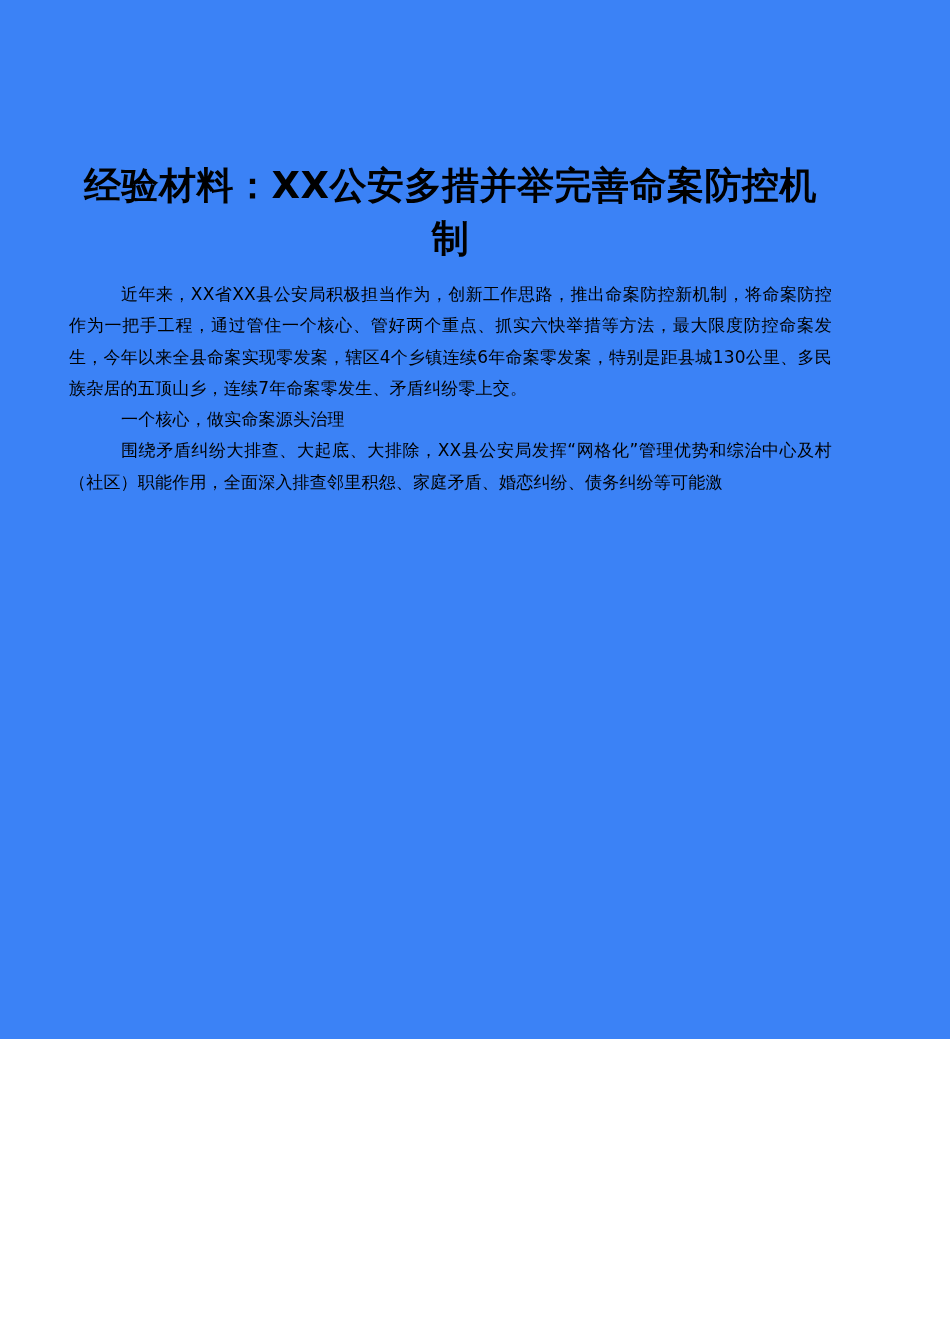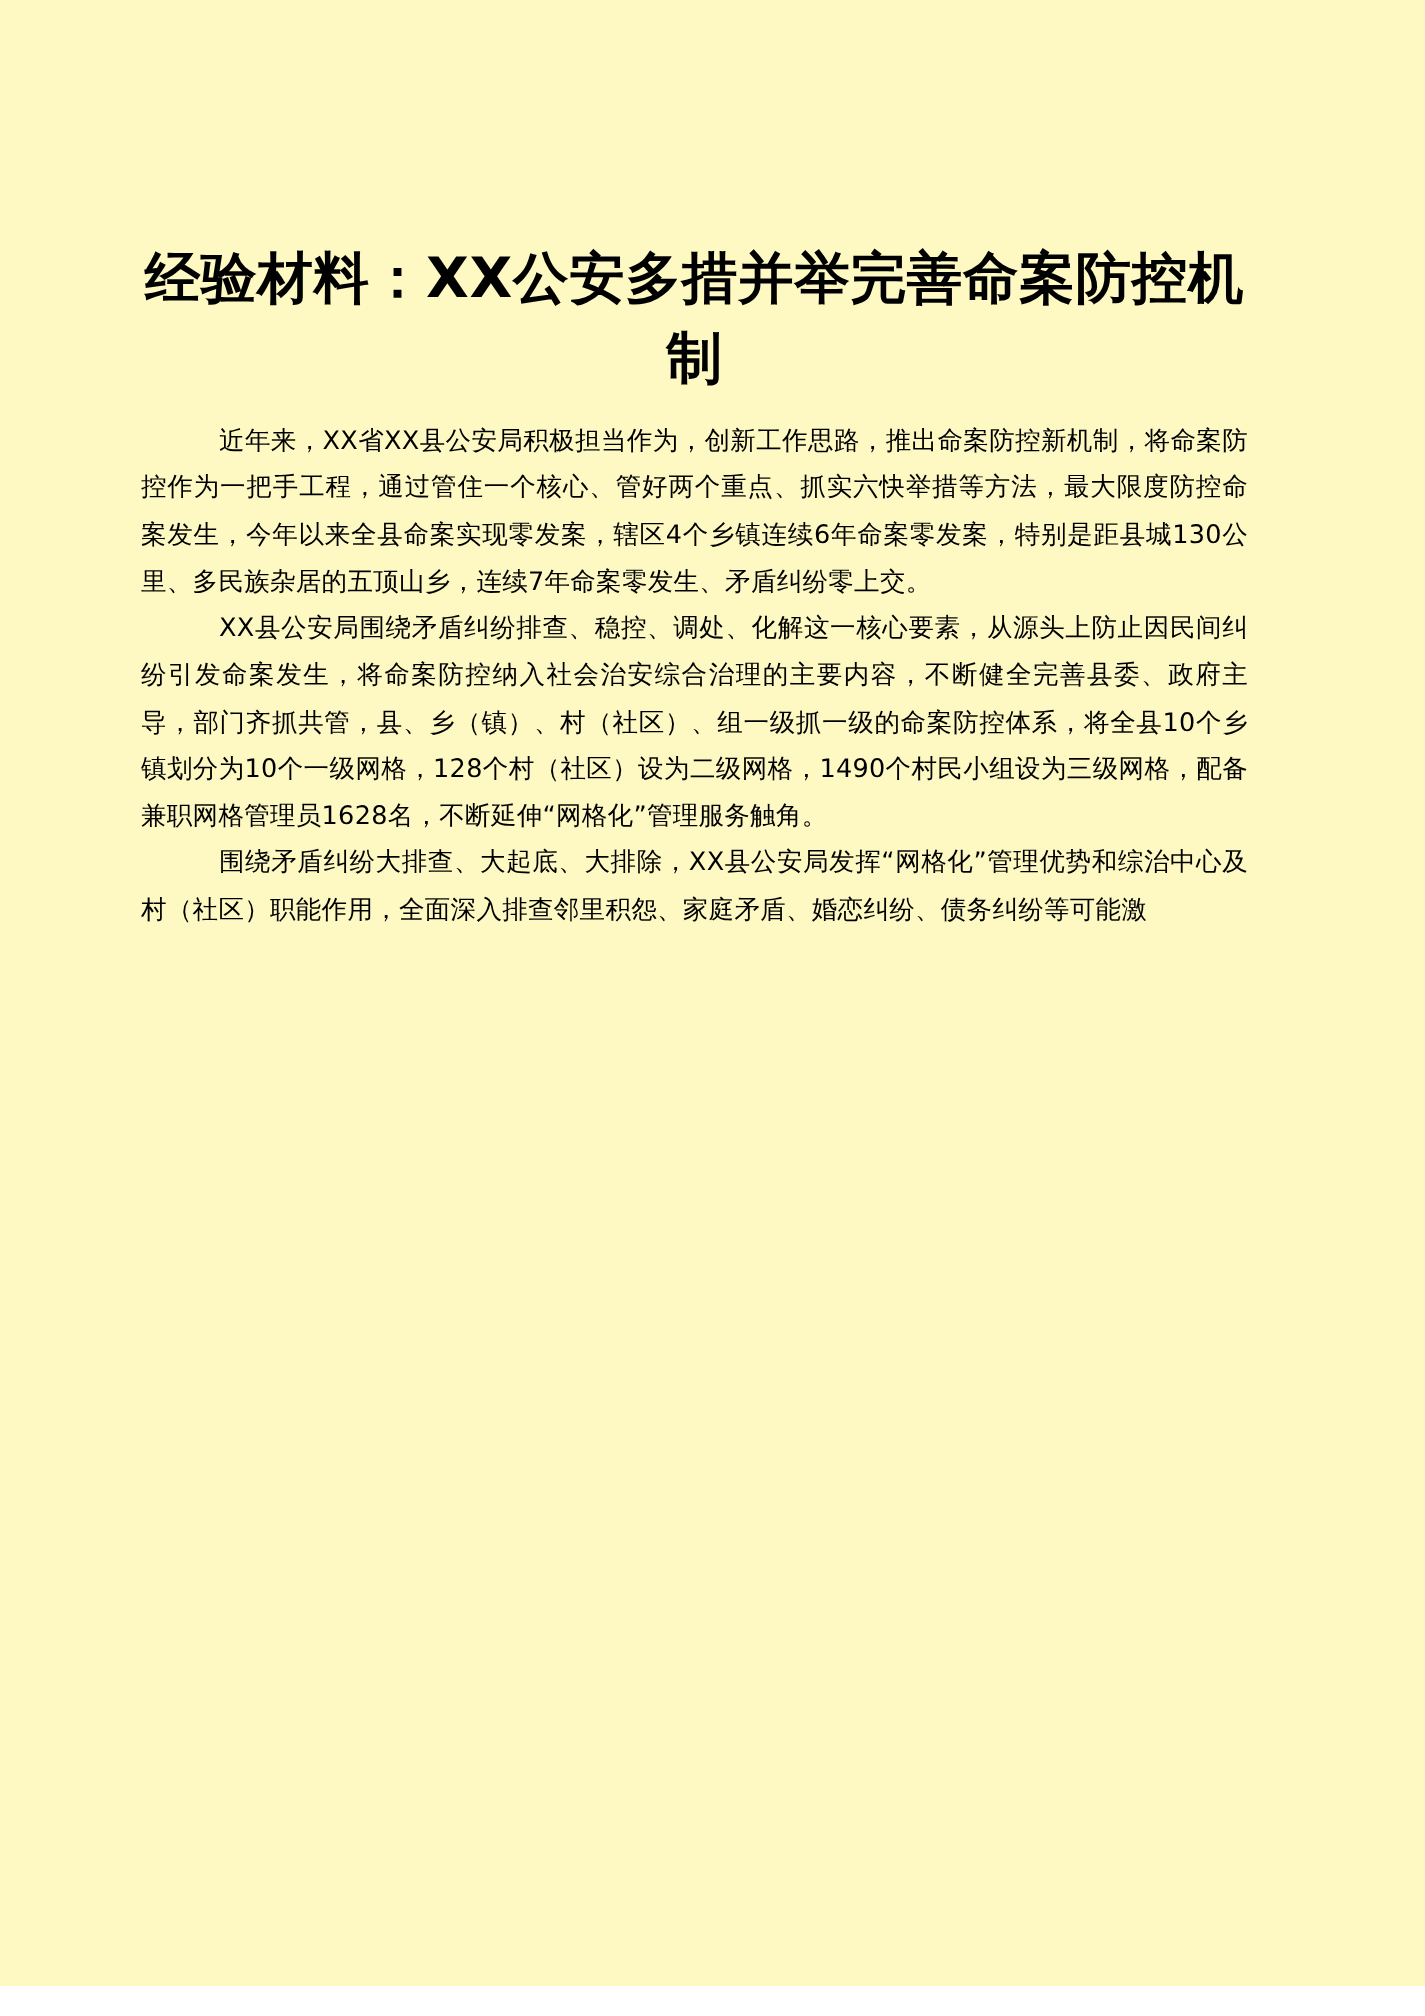--- a/index.html
+++ b/index.html
@@ -10,24 +10,24 @@
   body {
     width: 950px;
     height: 1344px;
     font-family: "Liberation Serif", "DejaVu Serif", serif;
     color: #000000;
     overflow: hidden;
   }
   .page {
     position: relative;
     width: 950px;
-    height: 1324px;
+    height: 1039px;
     box-sizing: border-box;
-    padding: 160px 118px 40px 94px;
-    background: #fef9c3;
+    padding: 160px 118px 40px 69px;
+    background: #3b82f6;
   }
   .doc-title {
     font-family: "DejaVu Sans", "Liberation Sans", sans-serif;
     font-weight: bold;
     font-size: 37px;
     line-height: 1.42;
     text-align: center;
     letter-spacing: 0.5px;
     margin: 0 0 14px 0;
     color: #000000;
@@ -49,17 +49,17 @@
 </style>
 </head>
 <body>
 
 <div class="page">
 
   <h1 class="doc-title">经验材料：XX公安多措并举完善命案防控机制</h1>
 
   <div class="body-text">
     <p>近年来，XX省XX县公安局积极担当作为，创新工作思路，推出命案防控新机制，将命案防控作为一把手工程，通过管住一个核心、管好两个重点、抓实六快举措等方法，最大限度防控命案发生，今年以来全县命案实现零发案，辖区4个乡镇连续6年命案零发案，特别是距县城130公里、多民族杂居的五顶山乡，连续7年命案零发生、矛盾纠纷零上交。</p>
-    <p>XX县公安局围绕矛盾纠纷排查、稳控、调处、化解这一核心要素，从源头上防止因民间纠纷引发命案发生，将命案防控纳入社会治安综合治理的主要内容，不断健全完善县委、政府主导，部门齐抓共管，县、乡（镇）、村（社区）、组一级抓一级的命案防控体系，将全县10个乡镇划分为10个一级网格，128个村（社区）设为二级网格，1490个村民小组设为三级网格，配备兼职网格管理员1628名，不断延伸“网格化”管理服务触角。</p>
+    <p class="last-line-left">一个核心，做实命案源头治理</p>
     <p>围绕矛盾纠纷大排查、大起底、大排除，XX县公安局发挥“网格化”管理优势和综治中心及村（社区）职能作用，全面深入排查邻里积怨、家庭矛盾、婚恋纠纷、债务纠纷等可能激</p>
   </div>
 
 </div>
 
 </body></html>

